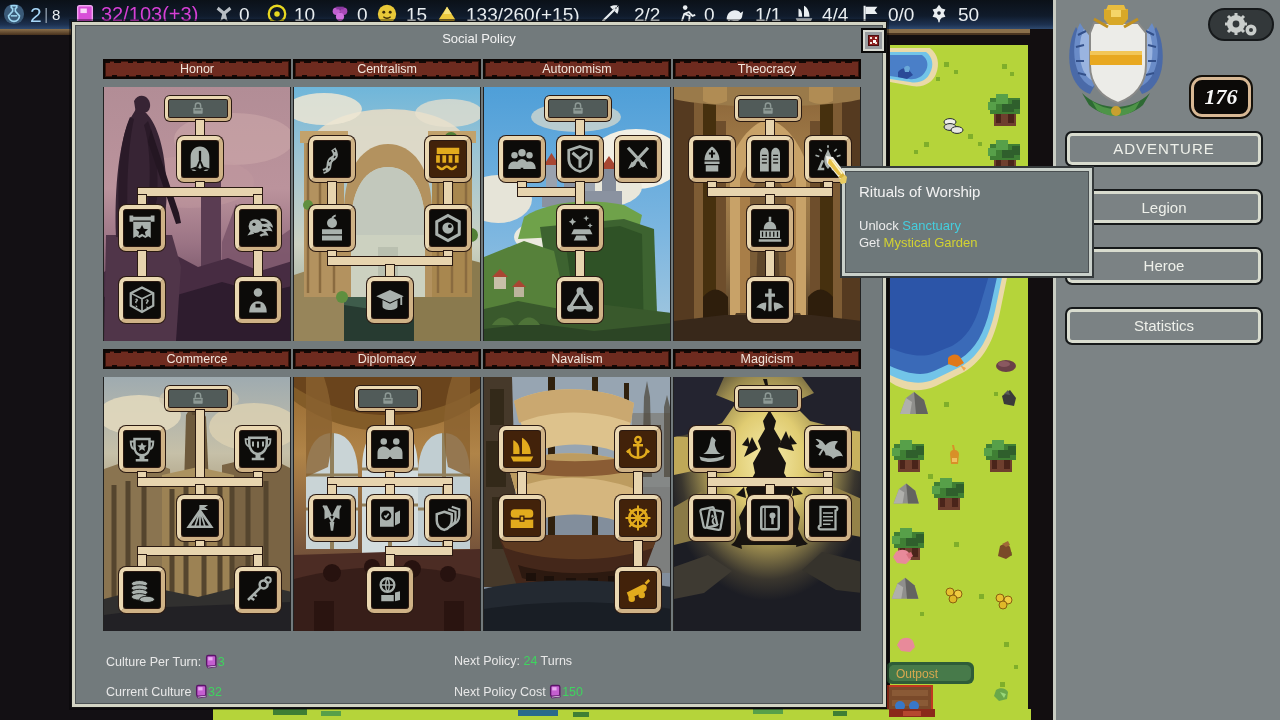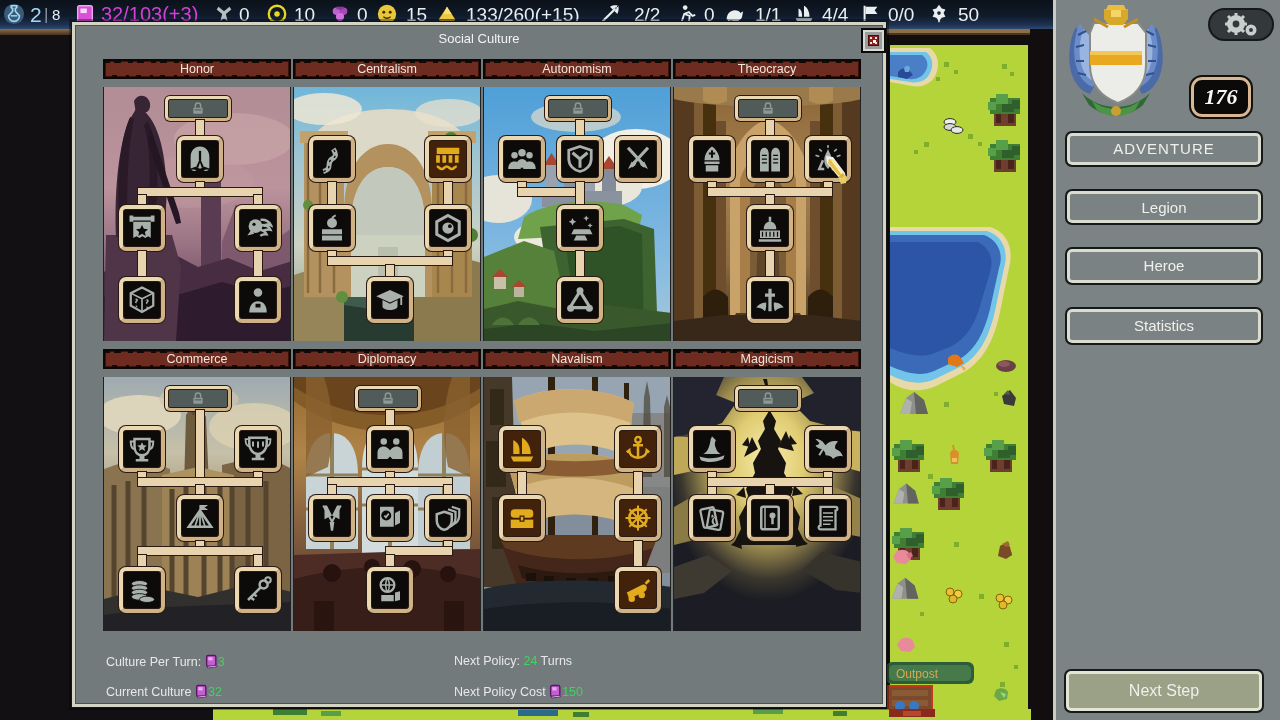--- a/index.html
+++ b/index.html
@@ -279,21 +279,21 @@
       <div class="bg-spot" style="left:60px;top:0;width:34px;height:6px"></div>
       <div class="bg-spot" style="left:108px;top:2px;width:20px;height:5px;background:#57a049"></div>
       <div class="bg-spot" style="left:305px;top:1px;width:40px;height:6px;background:#2a6a8a"></div>
       <div class="bg-spot" style="left:360px;top:3px;width:16px;height:5px"></div>
       <div class="bg-spot" style="left:540px;top:0;width:30px;height:5px;background:#57a049"></div>
       <div class="bg-spot" style="left:620px;top:2px;width:14px;height:5px"></div>
       <div class="bg-spot" style="left:676px;top:0px;width:46px;height:8px;background:#8a2a1a"></div>
       <div class="bg-spot" style="left:690px;top:2px;width:18px;height:5px;background:#b5472f"></div>
     </div>
 <div id="dialog">
-<div id="dtitle">Social Culture</div>
+<div id="dtitle">Social Policy</div>
 <div id="close">
         <div class="x">
           <i style="left:1px;top:1px"></i>
           <i style="left:6px;top:1px"></i>
           <i style="left:3.5px;top:3.5px;width:3px;height:3px;background:#fff"></i>
           <i style="left:1px;top:6px"></i>
           <i style="left:6px;top:6px"></i>
         </div>
       </div>
 <div class="chead" style="left:28px;top:34px"><span>Honor</span></div>
@@ -985,22 +985,26 @@
 <circle cx="30" cy="18" r="5.5"></circle>
             <circle cx="30" cy="18" r="2" fill="#33383a"></circle>
           </g>
 </svg>
       </div>
  <div id="badge176">176</div>
  <div class="btn" style="left:9px;top:131px;width:198px;height:36px;font-size:15px;line-height:32px"><span style="letter-spacing:1px">ADVENTURE</span></div>
  <div class="btn" style="left:9px;top:189px;width:198px;height:36px;font-size:15px;line-height:34px">Legion</div>
  <div class="btn" style="left:9px;top:307px;width:198px;height:38px;font-size:15px;line-height:34px">Statistics</div>
  <div class="btn" style="left:9px;top:247px;width:198px;height:38px;font-size:15px;line-height:34px">Heroe</div>
- <div class="btn green" style="left:8px;top:669px;width:200px;height:44px;font-size:16px;line-height:40px">Next Step</div>
 </div>
 
+<div id="tooltip">
+ <div style="position:absolute;left:14px;top:12px;font-size:15px;color:#f2f2f2">Rituals of Worship</div>
+ <div style="position:absolute;left:14px;top:47px;font-size:13px;color:#ececec">Unlock <span style="color:#45cede">Sanctuary</span></div>
+ <div style="position:absolute;left:14px;top:64px;font-size:13px;color:#ececec">Get <span style="color:#d2d232">Mystical Garden</span></div>
+</div>
 <svg id="cursor" width="24" height="30" viewBox="0 0 24 30">
  <path d="M2 1l7 1 12 16 1 7-6-1L3 8z" fill="#f2f0e8"></path>
  <path d="M5 4l4 1 10 13-2 3-3-1L4 8z" fill="#e8c14a"></path>
  <path d="M7 5l2 .5 10 13-1 1.5z" fill="#fdf6c8"></path>
  <path d="M14 22l5-4 3 4-2 3z" fill="#d8b43c"></path>
  <path d="M15 25l6-5 2 2-1 6-5 1z" fill="#e8cc62"></path>
 </svg>
 </div>
 </body></html>

